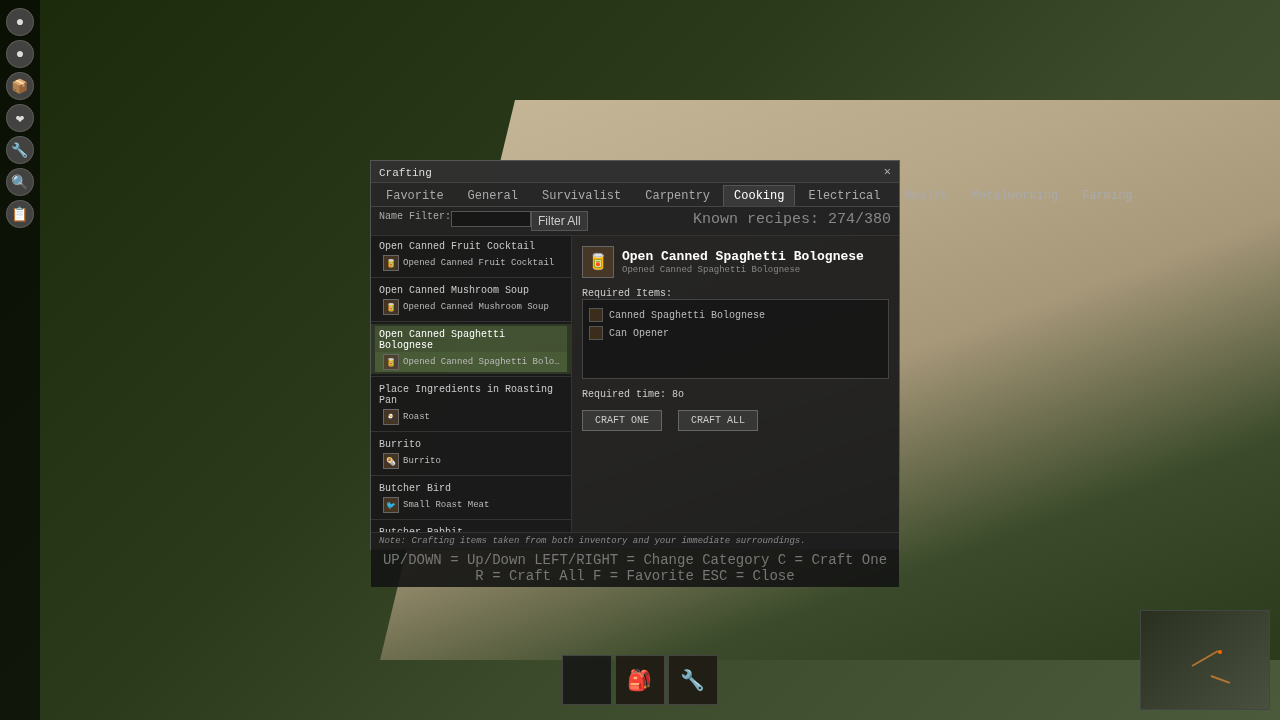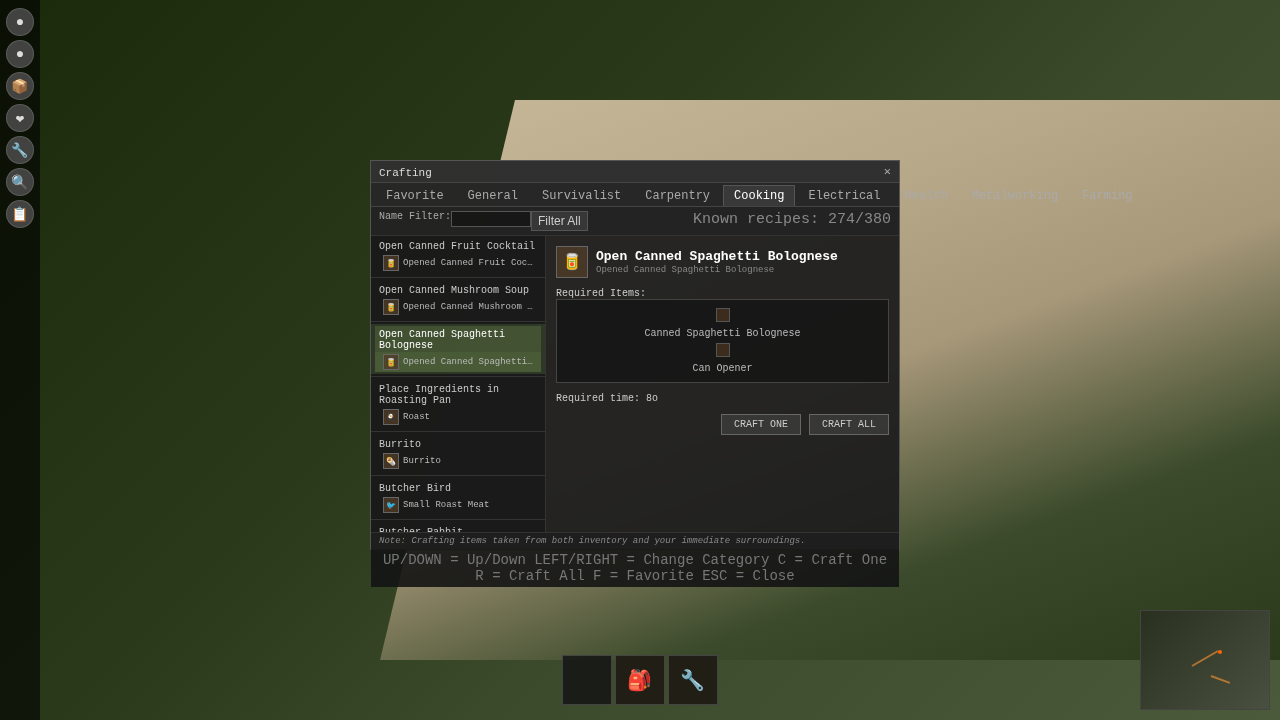--- a/index.html
+++ b/index.html
@@ -152,21 +152,21 @@
     }
 
     
     .dialog-body {
       display: flex;
       height: calc(100% - 92px);
     }
 
     
     .recipe-list {
-      width: 175px;
+      width: 201px;
       background: rgba(25,25,25,0.9);
       border-right: 1px solid #333;
       overflow-y: auto;
       overflow-x: hidden;
     }
 
     .recipe-list::-webkit-scrollbar {
       width: 6px;
     }
     .recipe-list::-webkit-scrollbar-track {
@@ -279,21 +279,20 @@
       padding: 6px;
       min-height: 80px;
       margin-bottom: 10px;
     }
 
     .ingredient-item {
       display: flex;
       align-items: center;
       gap: 6px;
       padding: 2px 0;
-      flex-direction: column;
     }
 
     .ingredient-icon {
       width: 14px;
       height: 14px;
       background: rgba(70,50,30,0.8);
       border: 1px solid #555;
       flex-shrink: 0;
     }
 
@@ -303,22 +302,21 @@
     }
 
     .required-time {
       font-size: 10px;
       color: #ccc;
       margin-bottom: 10px;
     }
 
     .craft-buttons {
       display: flex;
-      gap: 8px;
-      justify-content: flex-end;
+      gap: 16px;
     }
 
     .craft-btn {
       padding: 4px 12px;
       background: rgba(60,60,60,0.8);
       border: 1px solid #666;
       color: #ccc;
       font-size: 10px;
       cursor: pointer;
       font-family: 'Courier New', monospace;

